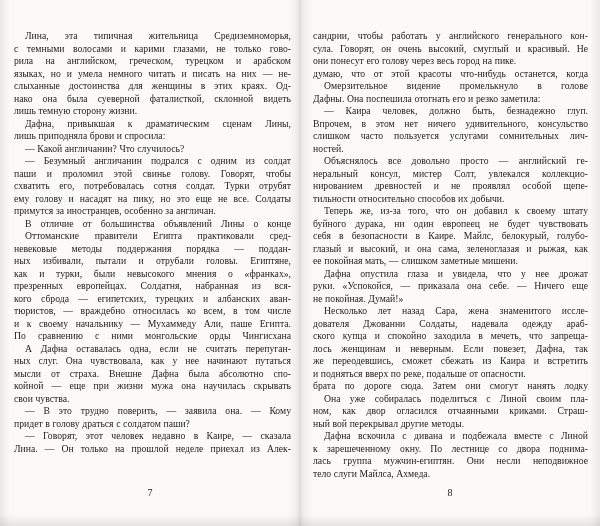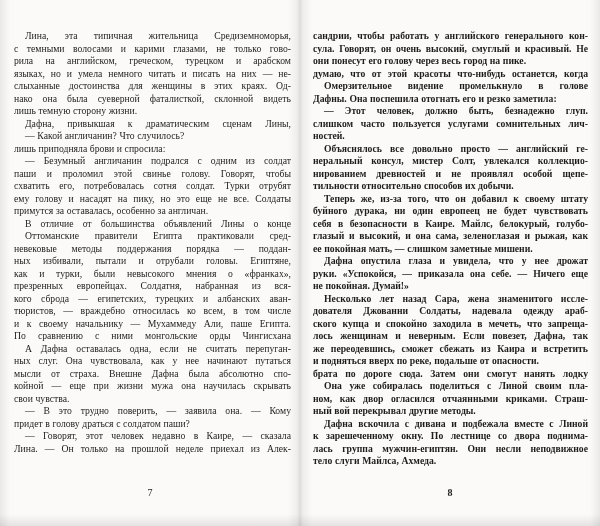--- a/index.html
+++ b/index.html
@@ -10,21 +10,21 @@
     overflow:hidden;
     font-family:"Liberation Serif","DejaVu Serif",serif;
   }
   .spread{display:flex;width:100%;height:100%;}
   .page{
     position:relative;
     width:300px;height:100%;
     box-sizing:border-box;
   }
   .page-left{padding:30px 9px 0 14px;}
-  .page-right{padding:30px 12px 0 13px;font-weight:bold;}
+  .page-right{padding:30px 12px 0 13px;}
   .line{
     font-size:9.7px;
     line-height:12.5px;
     height:12.5px;
     overflow:hidden;
     color:#1d1d1d;
     text-align:justify;
     text-align-last:justify;
     word-spacing:0.2px;
   }
@@ -72,27 +72,27 @@
 
     <div class="page page-left">
         <div class="line ind">Лина, эта типичная жительница Средиземноморья,</div>
         <div class="line">с темными волосами и карими глазами, не только гово-</div>
         <div class="line">рила на английском, греческом, турецком и арабском</div>
         <div class="line">языках, но и умела немного читать и писать на них — не-</div>
         <div class="line">слыханные достоинства для женщины в этих краях. Од-</div>
         <div class="line">нако она была суеверной фаталисткой, склонной видеть</div>
         <div class="line end">лишь темную сторону жизни.</div>
         <div class="line ind">Дафна, привыкшая к драматическим сценам Лины,</div>
+        <div class="line end">лишь приподняла брови и спросила:</div>
         <div class="line ind end">— Какой англичанин? Что случилось?</div>
-        <div class="line end">лишь приподняла брови и спросила:</div>
         <div class="line ind">— Безумный англичанин подрался с одним из солдат</div>
         <div class="line">паши и проломил этой свинье голову. Говорят, чтобы</div>
         <div class="line">схватить его, потребовалась сотня солдат. Турки отрубят</div>
         <div class="line">ему голову и насадят на пику, но это еще не все. Солдаты</div>
-        <div class="line end">примутся за оставалась, особенно за англичан.</div>
+        <div class="line end">примутся за иностранцев, особенно за англичан.</div>
         <div class="line ind">В отличие от большинства объявлений Лины о конце</div>
         <div class="line ind">Оттоманские правители Египта практиковали сред-</div>
         <div class="line">невековые методы поддержания порядка — поддан-</div>
         <div class="line">ных избивали, пытали и отрубали головы. Египтяне,</div>
         <div class="line">как и турки, были невысокого мнения о «франках»,</div>
         <div class="line">презренных европейцах. Солдатня, набранная из вся-</div>
         <div class="line">кого сброда — египетских, турецких и албанских аван-</div>
         <div class="line">тюристов, — враждебно относилась ко всем, в том числе</div>
         <div class="line">и к своему начальнику — Мухаммеду Али, паше Египта.</div>
         <div class="line">По сравнению с ними монгольские орды Чингисхана</div>
@@ -108,21 +108,22 @@
       <div class="pagenum">7</div>
     </div>
 
     <div class="page page-right">
         <div class="line">сандрии, чтобы работать у английского генерального кон-</div>
         <div class="line">сула. Говорят, он очень высокий, смуглый и красивый. Не</div>
         <div class="line end">они понесут его голову через весь город на пике.</div>
         <div class="line">думаю, что от этой красоты что-нибудь останется, когда</div>
         <div class="line ind">Омерзительное видение промелькнуло в голове</div>
         <div class="line end">Дафны. Она поспешила отогнать его и резко заметила:</div>
-        <div class="line ind">— Этот человек, должно быть, безнадежно глуп.</div>
+        <div class="line ind">— Каира человек, должно быть, безнадежно глуп.</div>
+        <div class="line">Впрочем, в этом нет ничего удивительного, консульство</div>
         <div class="line">слишком часто пользуется услугами сомнительных лич-</div>
         <div class="line end">ностей.</div>
         <div class="line ind">Объяснялось все довольно просто — английский ге-</div>
         <div class="line">неральный консул, мистер Солт, увлекался коллекцио-</div>
         <div class="line">нированием древностей и не проявлял особой щепе-</div>
         <div class="line end">тильности относительно способов их добычи.</div>
         <div class="line ind">Теперь же, из-за того, что он добавил к своему штату</div>
         <div class="line">буйного дурака, ни один европеец не будет чувствовать</div>
         <div class="line">себя в безопасности в Каире. Майлс, белокурый, голубо-</div>
         <div class="line">глазый и высокий, и она сама, зеленоглазая и рыжая, как</div>

